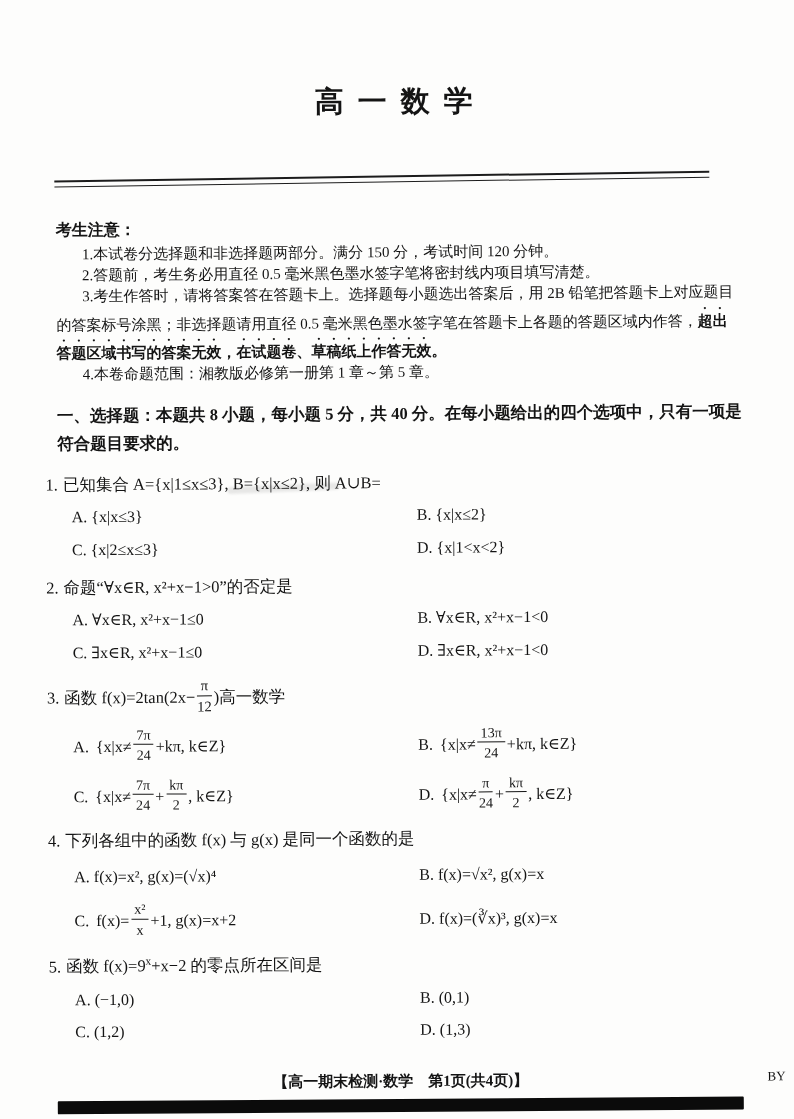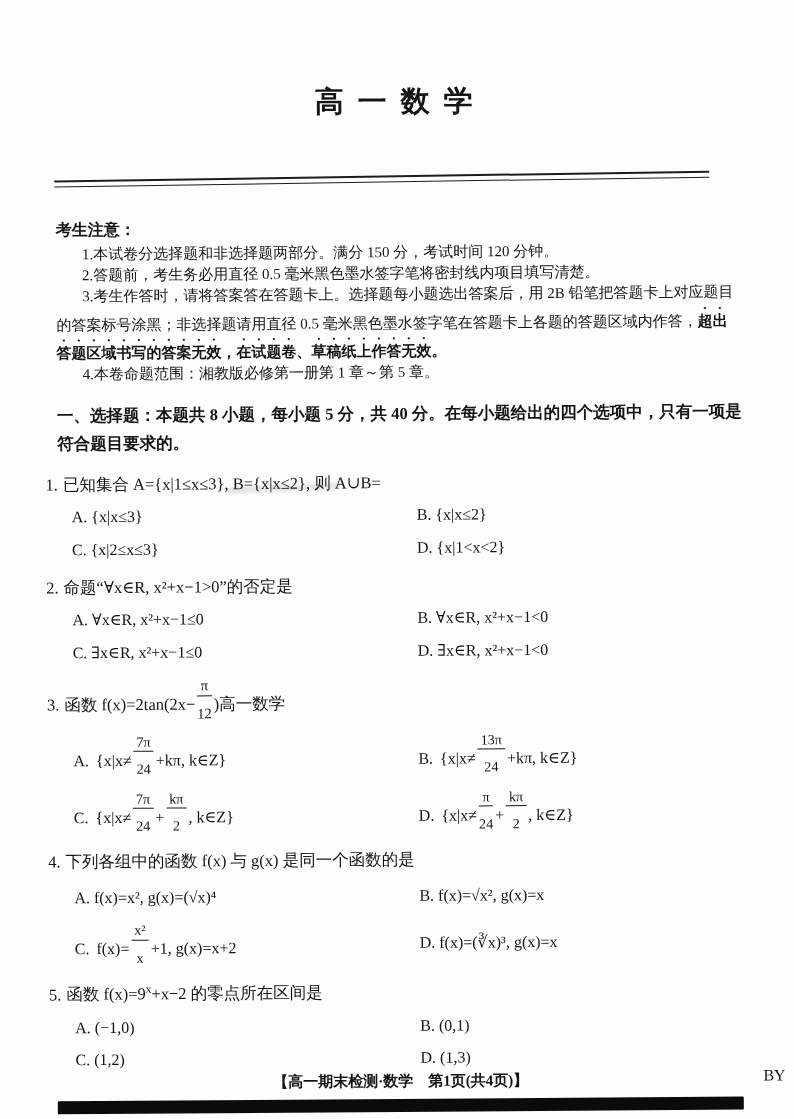--- a/index.html
+++ b/index.html
@@ -36,30 +36,30 @@
   .question { margin-top:15px; }
   .stem { margin:0; font-size:16.5px; line-height:1.5; }
   .qnum { margin-right:5px; }
   .opts { display:grid; grid-template-columns:345px 1fr; row-gap:9px; margin:8px 0 0 26px; align-items:center; }
   .opts-tall { row-gap:14px; margin-top:12px; }
   .opt { margin:0; line-height:1.45; }
   .olabel { margin-right:7px; }
 
   .frac { display:inline-block; vertical-align:-0.62em; text-align:center; line-height:1.08; font-size:0.88em; margin:0 2px; }
   .fnum { display:block; padding:0 3px 1.5px; border-bottom:1.3px solid #141414; }
-  .fden { display:block; padding-top:10px; }
+  .fden { display:block; padding-top:3px; }
   sup { font-size:0.68em; }
 
   .smudge {
     position:absolute; left:228px; top:484px; width:112px; height:7px;
     background:rgba(40,40,40,0.10); transform:rotate(-2deg); border-radius:4px; filter:blur(1px);
   }
 
   .footer { position:absolute; left:0; right:0; bottom:28px; text-align:center; font-weight:700; font-size:15px; }
-  .footer-right { position:absolute; right:12px; bottom:32px; font-size:16px; }
+  .footer-right { position:absolute; right:12px; bottom:32px; font-size:13px; }
   .bottom-bar { position:absolute; left:54px; right:54px; bottom:7px; height:13px; background:#0b0b0b; border-radius:1px; }
 </style>
 </head>
 <body>
 
 <div class="page">
   <div class="content">
 
     <h1 class="title">高一数学</h1>
 

